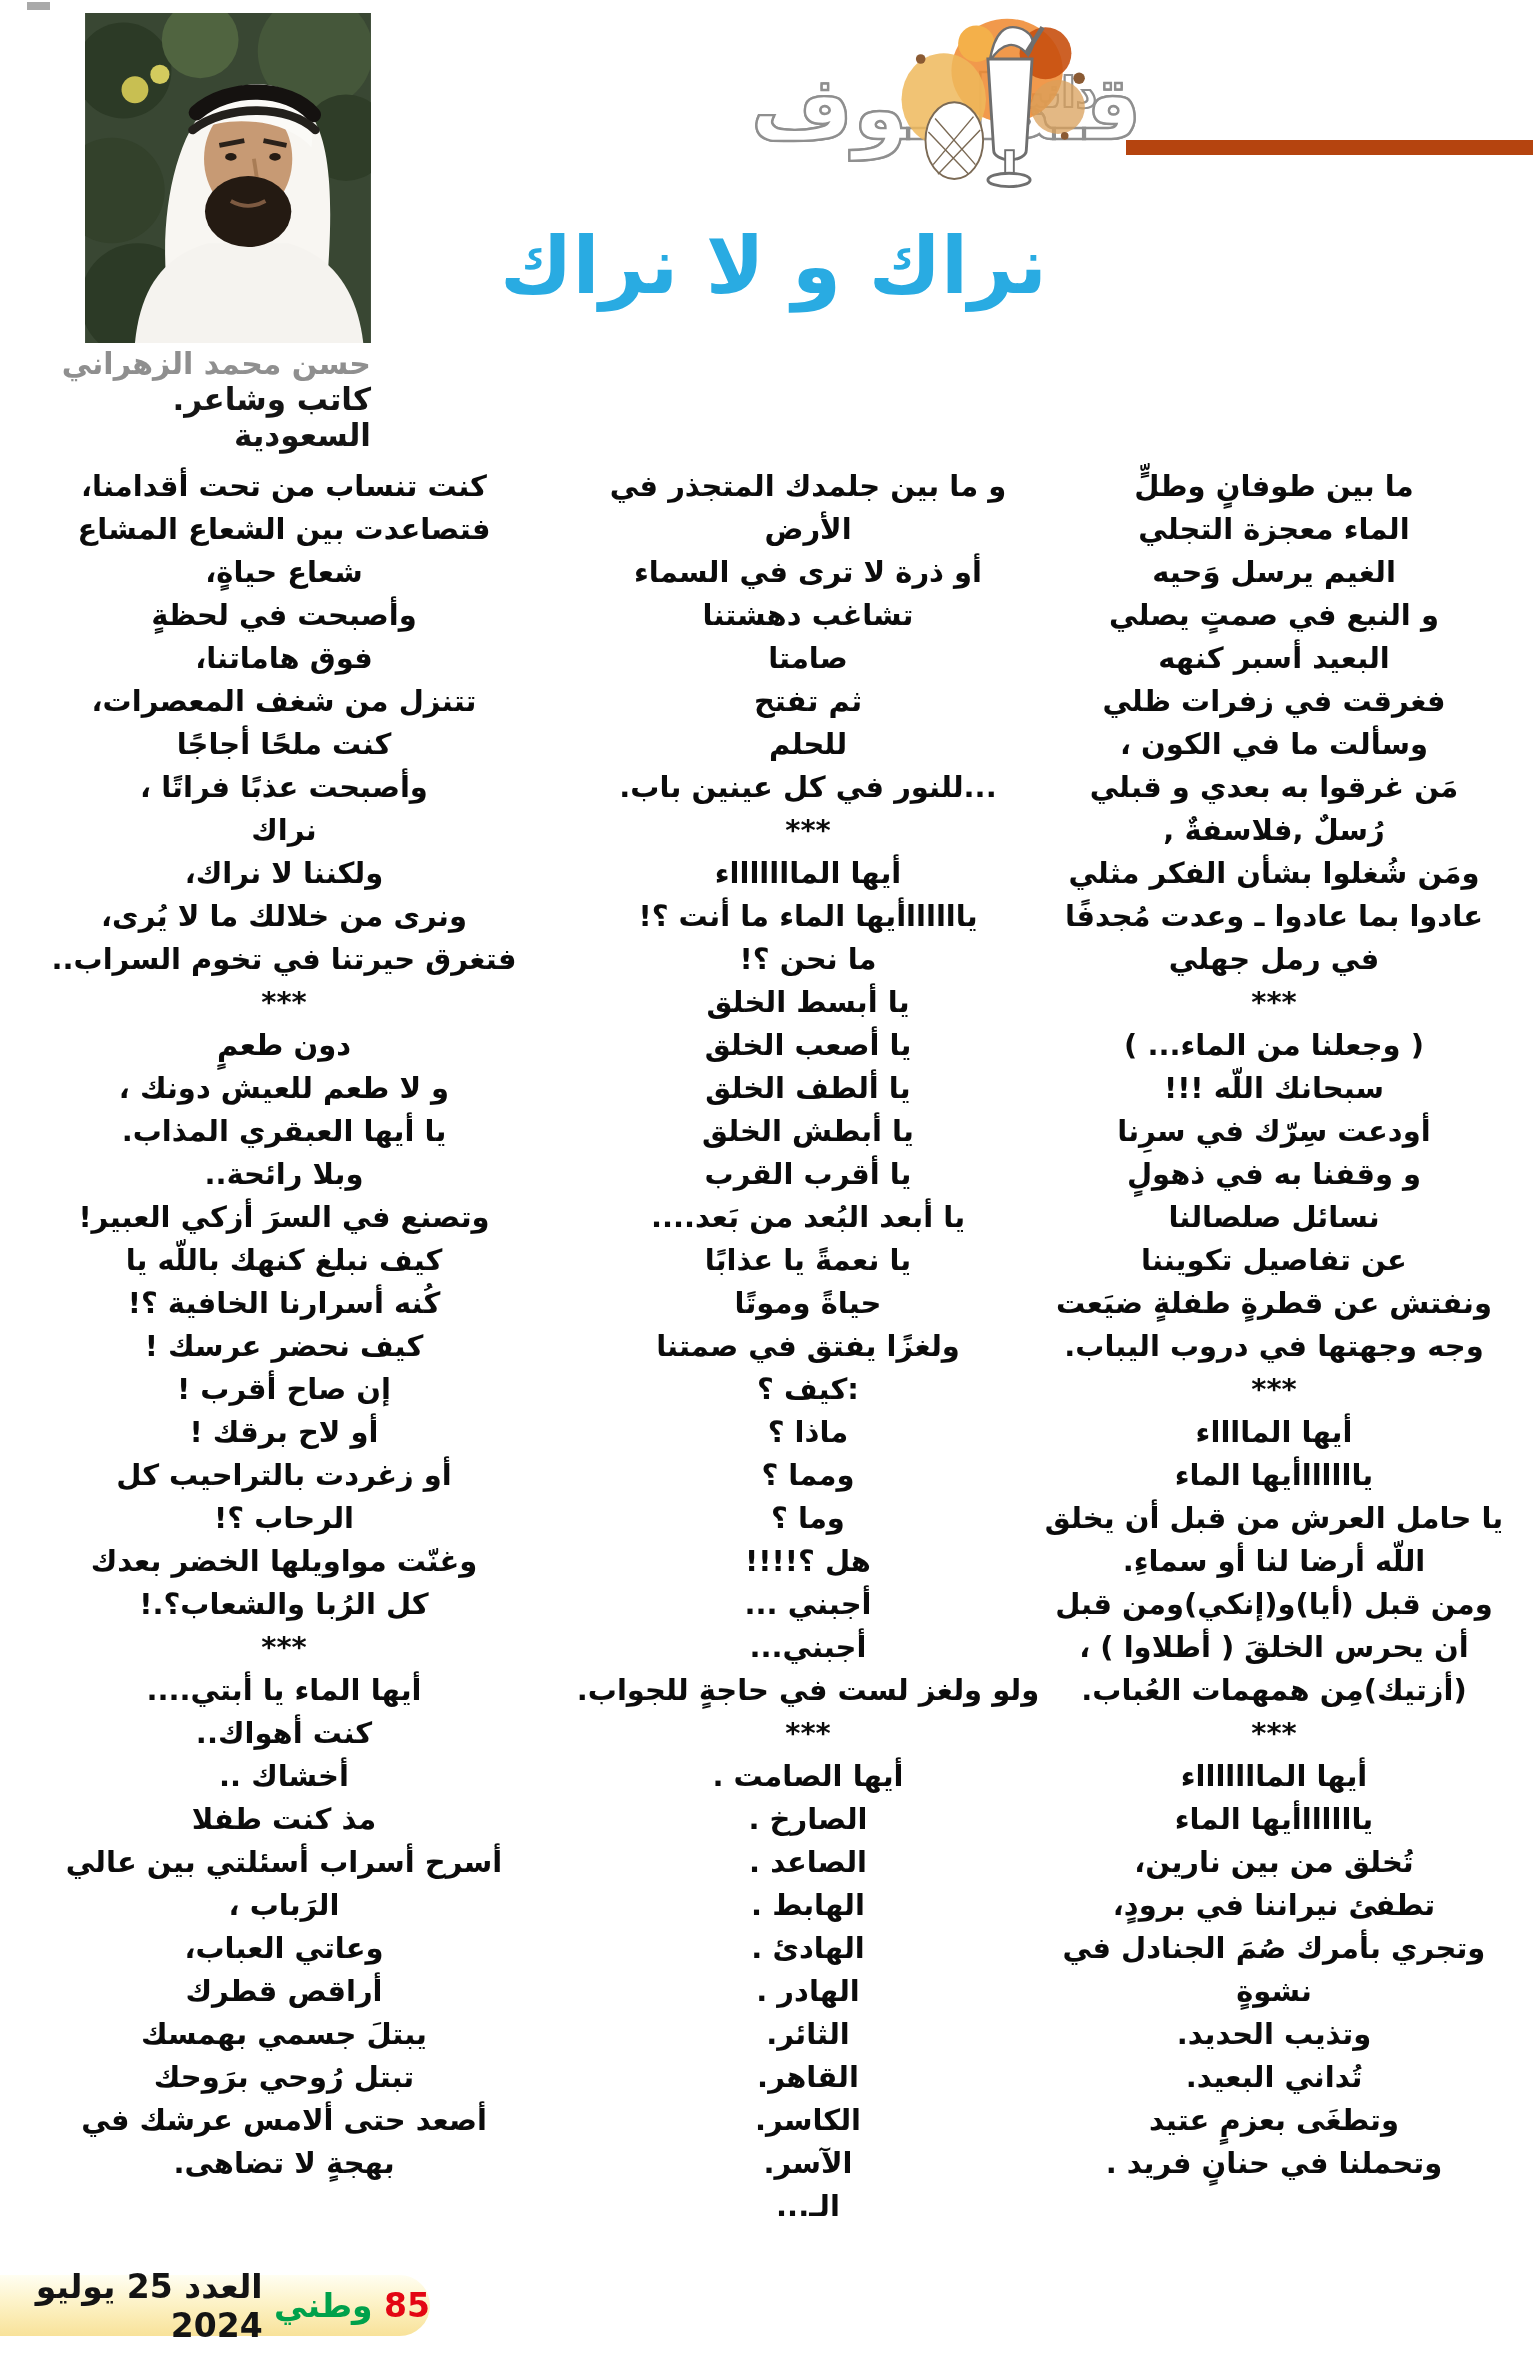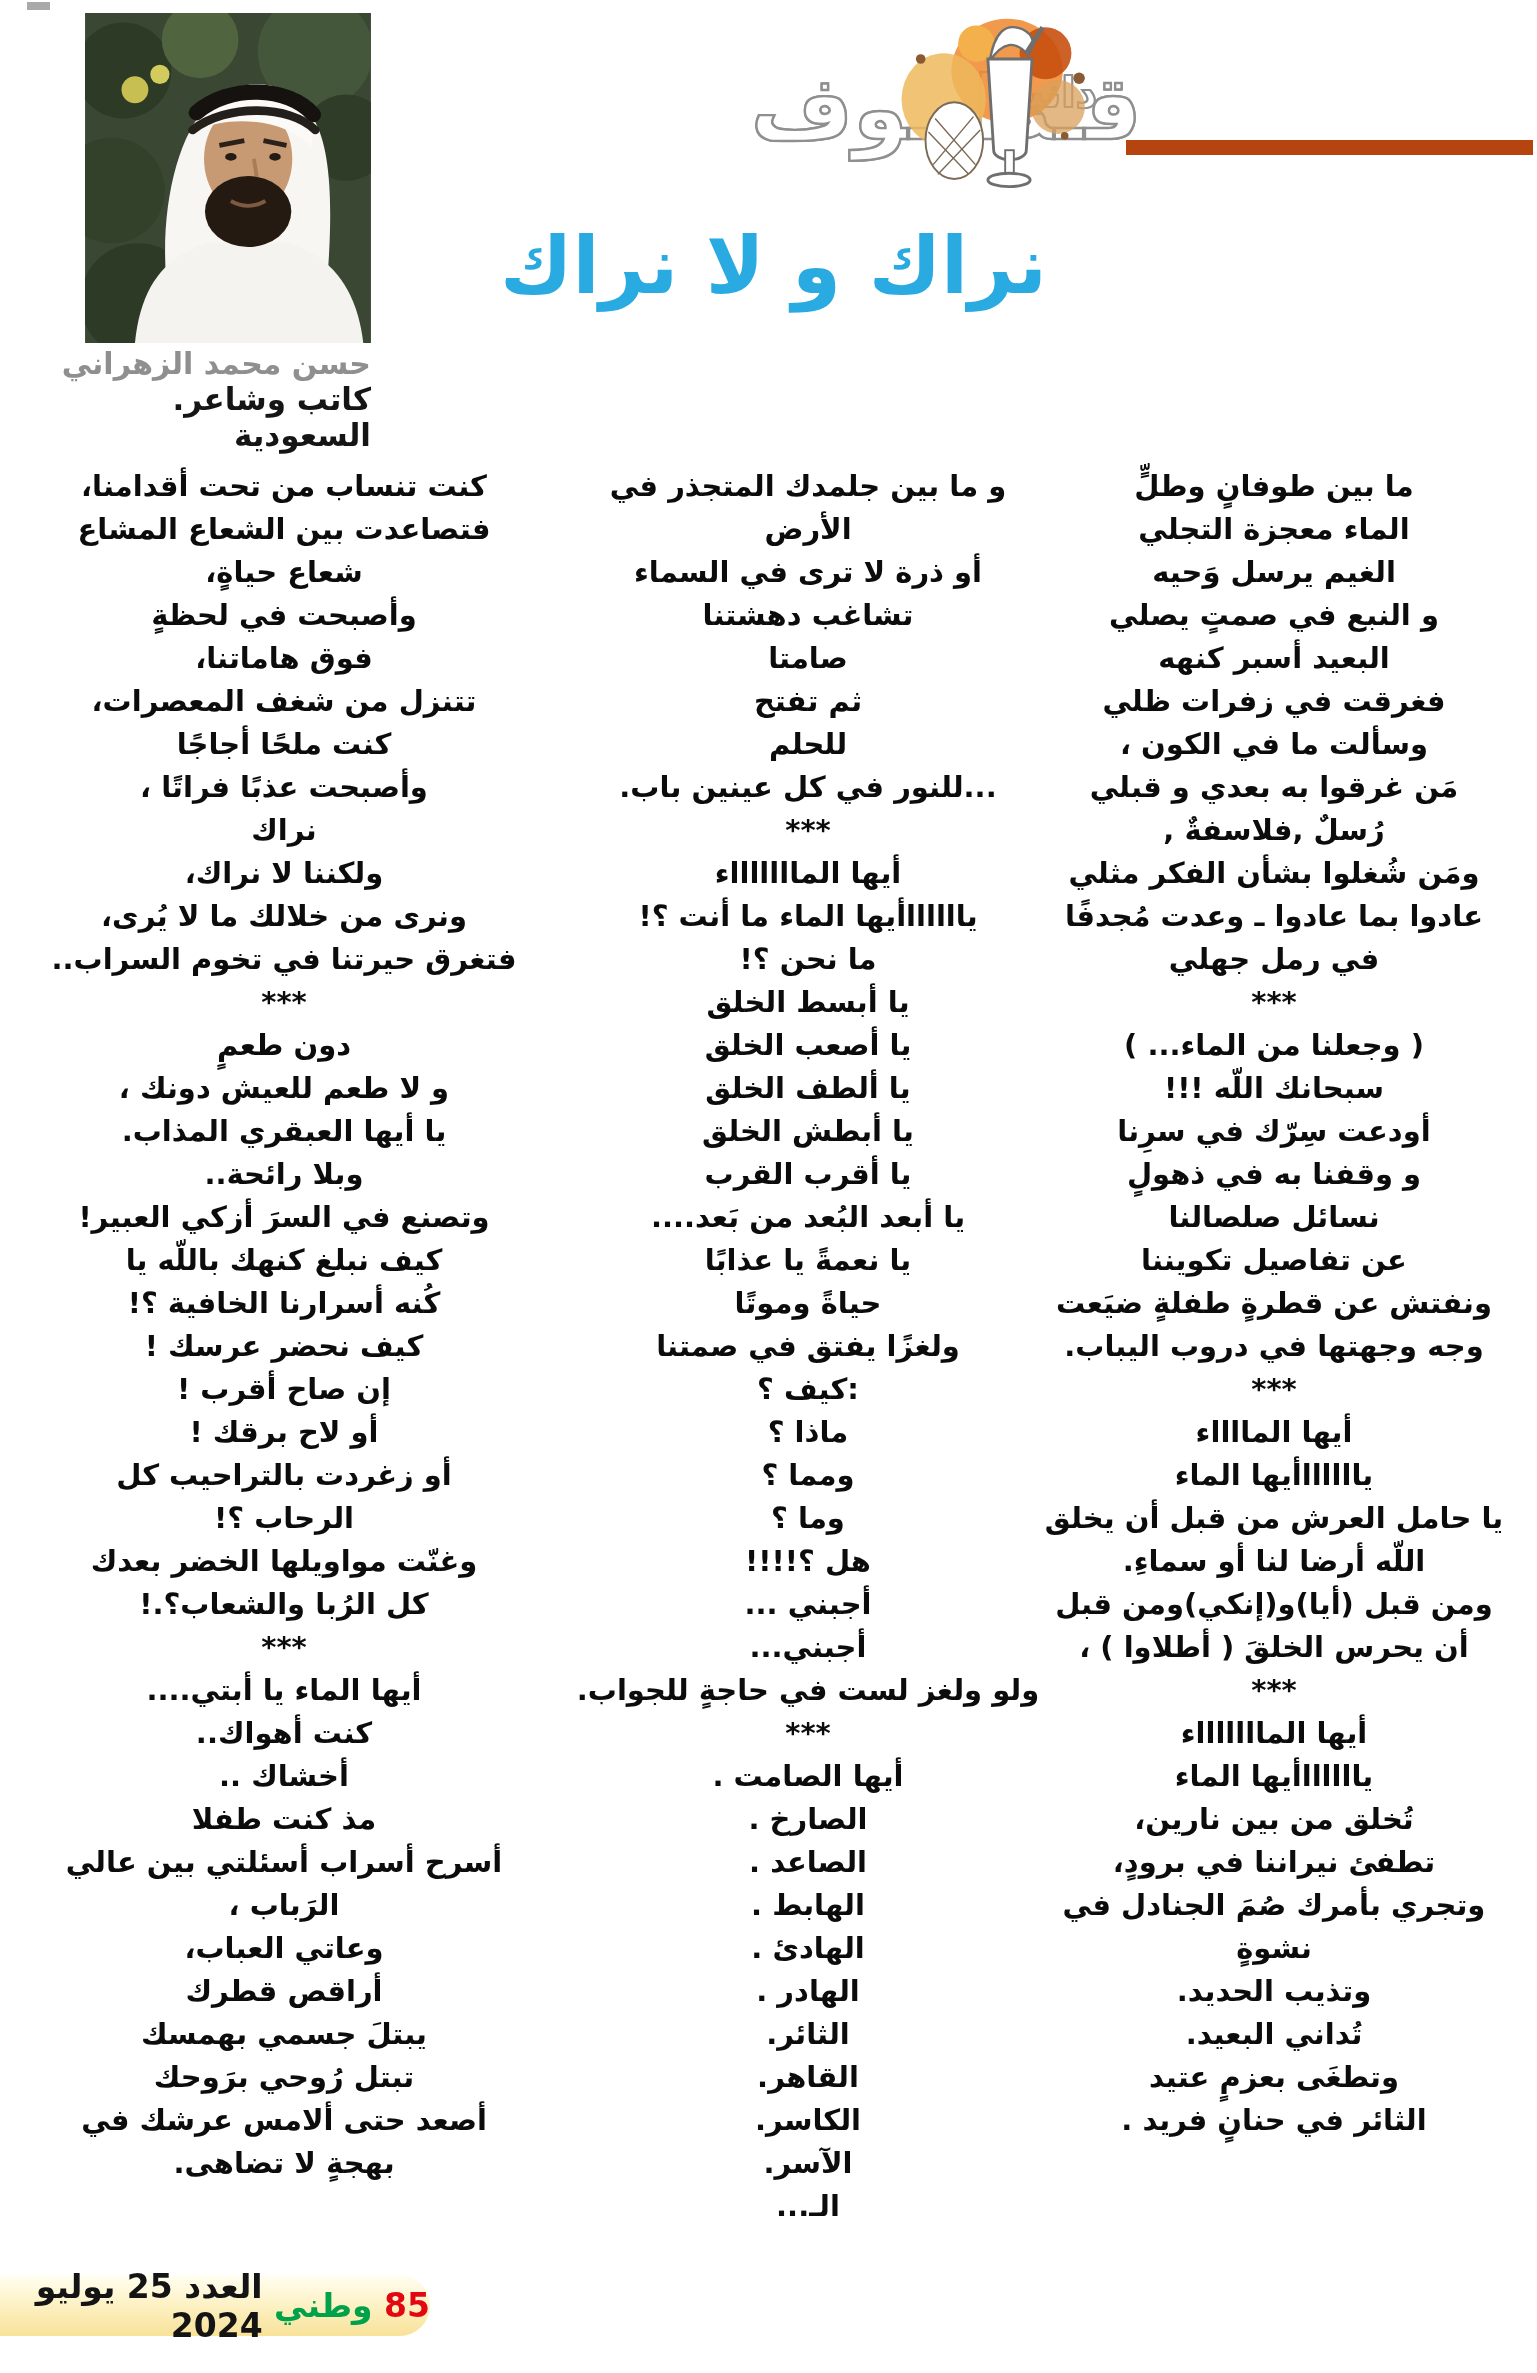--- a/index.html
+++ b/index.html
@@ -143,31 +143,32 @@
         <div class="line">عن تفاصيل تكويننا</div>
         <div class="line">ونفتش عن قطرةٍ طفلةٍ ضيَعت</div>
         <div class="line">وجه وجهتها في دروب اليباب.</div>
         <div class="line">***</div>
         <div class="line">أيها المااااء</div>
         <div class="line">يااااااأيها الماء</div>
         <div class="line">يا حامل العرش من قبل أن يخلق</div>
         <div class="line">اللّه أرضا لنا أو سماءِ.</div>
         <div class="line">ومن قبل (أيا)و(إنكي)ومن قبل</div>
         <div class="line">أن يحرس الخلقَ ( أطلاوا ) ،</div>
+        <div class="line">(أزتيك)مِن همهمات العُباب.</div>
         <div class="line">***</div>
         <div class="line">أيها الماااااااء</div>
         <div class="line">يااااااأيها الماء</div>
         <div class="line">تُخلق من بين نارين،</div>
         <div class="line">تطفئ نيراننا في برودٍ،</div>
         <div class="line">وتجري بأمرك صُمَ الجنادل في</div>
         <div class="line">نشوةٍ</div>
         <div class="line">وتذيب الحديد.</div>
         <div class="line">تُداني البعيد.</div>
         <div class="line">وتطغَى بعزمٍ عتيد</div>
-        <div class="line">الثائر في حنانٍ فريد .</div>
+        <div class="line">وتحملنا في حنانٍ فريد .</div>
       </div>
     <div class="col col-2">
         <div class="line">و ما بين جلمدك المتجذر في</div>
         <div class="line">الأرض</div>
         <div class="line">أو ذرة لا ترى في السماء</div>
         <div class="line">تشاغب دهشتنا</div>
         <div class="line">صامتا</div>
         <div class="line">ثم تفتح</div>
         <div class="line">للحلم</div>
         <div class="line">...للنور في كل عينين باب.</div>

